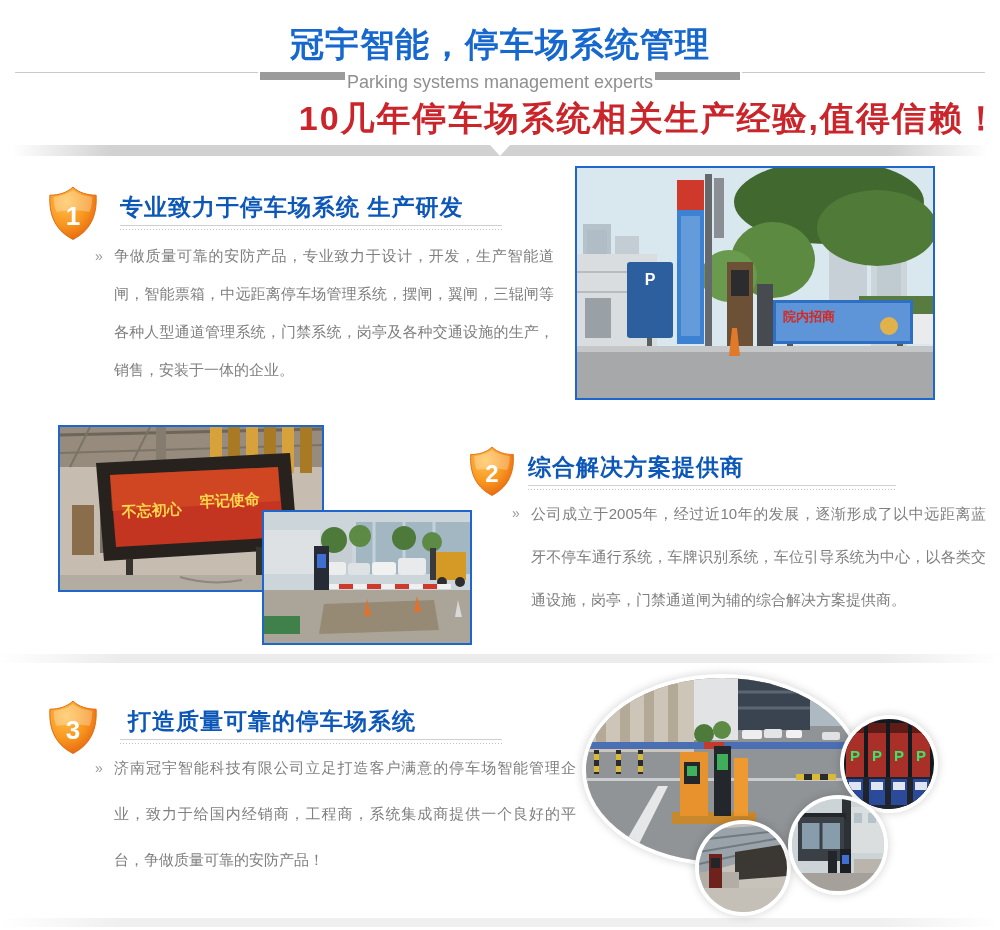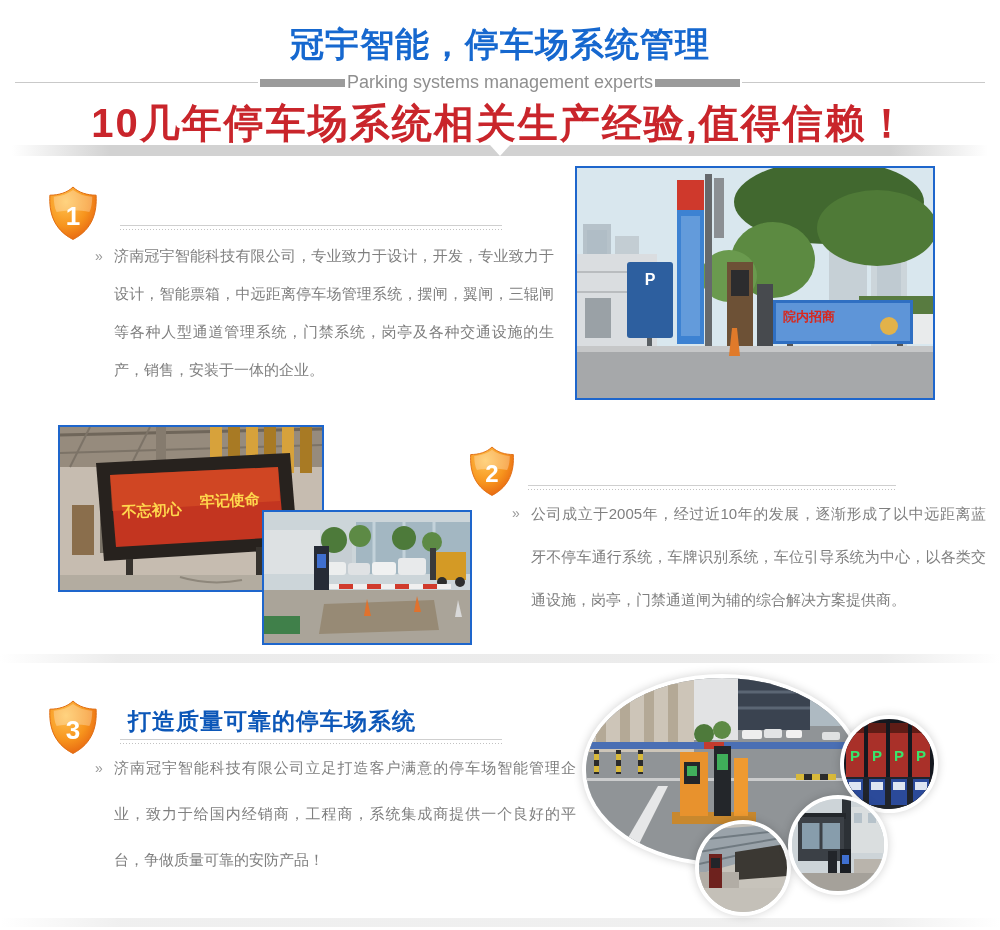--- a/index.html
+++ b/index.html
@@ -4,26 +4,26 @@
 <style>
   html,body{margin:0;padding:0;background:#ffffff;}
   .page{
     position:relative;width:1000px;height:930px;margin:8px auto;background:#fff;
     overflow:hidden;font-family:Liberation Sans, sans-serif;
   }
   
   .main-title{position:absolute;top:14px;left:0;right:0;display:flex;justify-content:center;align-items:flex-end;gap:12px;}
   .title-main{font-size:34px;font-weight:bold;color:#1668cf;letter-spacing:1px;}
   .title-suffix{font-size:44px;font-weight:900;color:#1b4a9e;letter-spacing:2px;line-height:.95;text-shadow:1px 0 0 #1b4a9e;}
-  .sub-row{position:absolute;top:64px;left:15px;right:15px;display:flex;align-items:center;gap:2px;}
+  .sub-row{position:absolute;top:64px;left:15px;right:15px;display:flex;gap:2px;}
   .hairline{flex:1;height:1px;background:#c9c9c9;}
   .sub-bar{width:85px;height:8px;background:#9b9b9b;}
   .sub-text{font-size:18px;color:#8f8f8f;white-space:nowrap;}
-  .red-banner{position:absolute;top:88px;left:0;right:0;text-align:center;
-    font-size:40px;font-weight:bold;color:#c9252b;letter-spacing:2px;white-space:nowrap;}
+  .red-banner{position:absolute;top:88px;left:0;right:0;text-align:right;
+    font-size:34px;font-weight:bold;color:#c9252b;letter-spacing:2px;white-space:nowrap;}
   
   .band{position:absolute;left:12px;right:12px;height:11px;
     background:linear-gradient(to right,rgba(214,214,214,0),#d2d2d2 10%,#d2d2d2 90%,rgba(214,214,214,0));}
   .band::after{content:'';position:absolute;left:50%;top:0;transform:translateX(-50%);
     border-left:10px solid transparent;border-right:10px solid transparent;border-top:11px solid #fff;}
   .band-1{top:137px;}
   .band-soft{position:absolute;left:0;right:0;height:9px;opacity:.55;
     background:linear-gradient(to right,rgba(220,220,220,0),#dcdcdc 12%,#dcdcdc 88%,rgba(220,220,220,0));}
   .band-2{top:646px;}
   .band-3{top:910px;opacity:.45;}
@@ -95,24 +95,25 @@
 
   <div class="band band-1"></div>
 
   <div class="badge badge-1">
     <svg viewBox="0 0 54 58">
       <path d="M27 2 C33 8 42 10.5 51 10.5 C52 28 47.5 46 27 56.5 C6.5 46 2 28 3 10.5 C12 10.5 21 8 27 2 Z" fill="url(#badgeGrad)" stroke="#de6a10" stroke-width="1"></path>
       <path d="M27 5 C32 9 39 11.5 47 12 C47 18 46 24 44 28 C33 25.5 16 26.5 10 28 C8 24 7 18 7 12 C15 11.5 22 9 27 5 Z" fill="#ffffff" opacity="0.28"></path>
       <text x="27" y="41" text-anchor="middle" font-size="27" font-weight="bold" fill="#ffffff">1</text>
     </svg>
   </div>
+  <div class="sec-title s1-title">专业致力于停车场系统 生产研发</div>
   <div class="t-underline u1"></div>
   <div class="sec-body s1-body">
     <span class="bullet">»</span>
-    <span>济南冠宇智能科技有限公司，专业致力于设计，开发，专业致力于设计，智能票箱，中远距离停车场管理系统，摆闸，翼闸，三辊闸等各种人型通道管理系统，门禁系统，岗亭及各种交通设施的生产，销售，安装于一体的企业。</span>
+    <span>争做质量可靠的安防产品，专业致力于设计，开发，生产智能道闸，智能票箱，中远距离停车场管理系统，摆闸，翼闸，三辊闸等各种人型通道管理系统，门禁系统，岗亭及各种交通设施的生产，销售，安装于一体的企业。</span>
   </div>
 
   <div class="photo photo-1">
     <svg viewBox="0 0 356 230" preserveAspectRatio="none">
       <rect width="356" height="230" fill="#d9e7ee"></rect>
       <rect x="6" y="56" width="28" height="100" fill="#b6c2ca"></rect>
       <rect x="38" y="68" width="24" height="88" fill="#c3cdd3"></rect>
       <rect x="10" y="62" width="20" height="88" fill="#aab8c1" opacity=".5"></rect>
       <rect x="294" y="30" width="36" height="150" fill="#ccd5da"></rect>
       <rect x="300" y="36" width="24" height="138" fill="#bfcad1"></rect>
@@ -216,20 +217,21 @@
     </svg>
   </div>
 
   <div class="badge badge-2">
     <svg viewBox="0 0 54 58">
       <path d="M27 2 C33 8 42 10.5 51 10.5 C52 28 47.5 46 27 56.5 C6.5 46 2 28 3 10.5 C12 10.5 21 8 27 2 Z" fill="url(#badgeGrad)" stroke="#de6a10" stroke-width="1"></path>
       <path d="M27 5 C32 9 39 11.5 47 12 C47 18 46 24 44 28 C33 25.5 16 26.5 10 28 C8 24 7 18 7 12 C15 11.5 22 9 27 5 Z" fill="#ffffff" opacity="0.28"></path>
       <text x="27" y="41" text-anchor="middle" font-size="27" font-weight="bold" fill="#ffffff">2</text>
     </svg>
   </div>
+  <div class="sec-title s2-title">综合解决方案提供商</div>
   <div class="t-underline u2"></div>
   <div class="sec-body s2-body">
     <span class="bullet">»</span>
     <span>公司成立于2005年，经过近10年的发展，逐渐形成了以中远距离蓝牙不停车通行系统，车牌识别系统，车位引导系统为中心，以各类交通设施，岗亭，门禁通道闸为辅的综合解决方案提供商。</span>
   </div>
 
   <div class="band-soft band-2"></div>
 
   <div class="badge badge-3">
     <svg viewBox="0 0 54 58">

